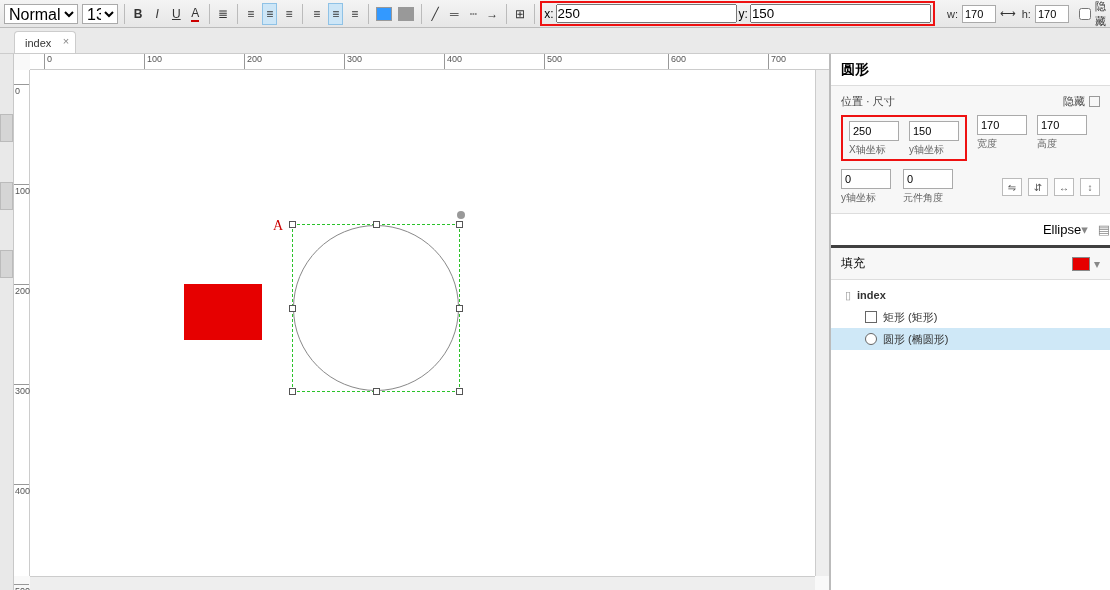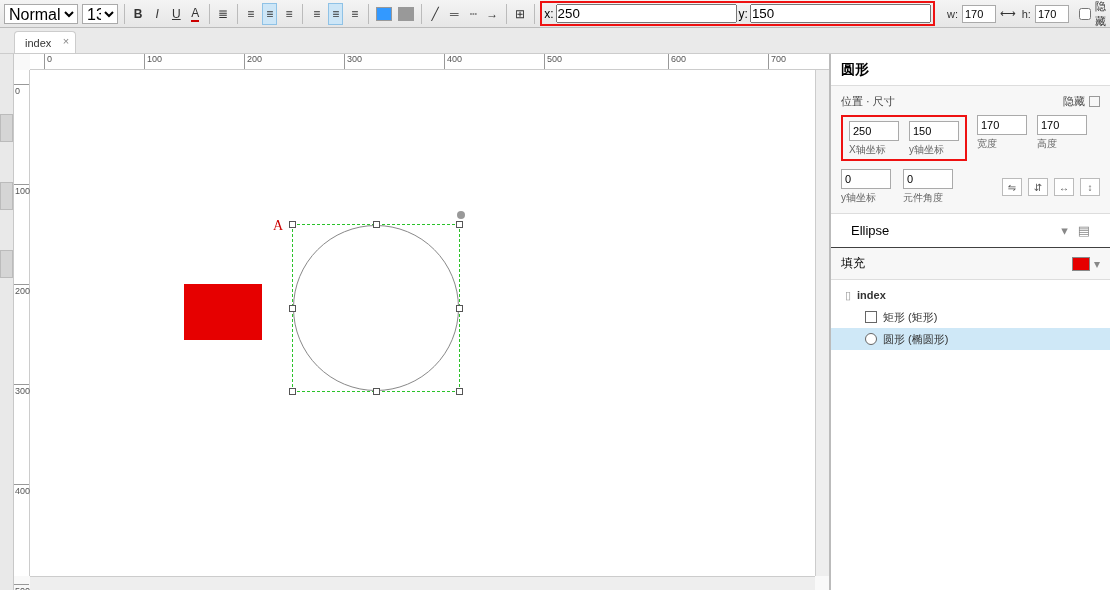--- a/index.html
+++ b/index.html
@@ -62,21 +62,21 @@
 .rp-section { padding: 8px 10px; background:#f7f7f7; border-bottom:1px solid #ddd;}
 .rp-sec-head { font-size:11px; color:#444; display:flex; justify-content:space-between; margin-bottom:6px;}
 .rp-inputs { display:flex; gap:0; align-items:flex-start;}
 .hl-box { border: 2px solid #e11; padding: 4px 6px 2px 6px; display:flex; gap:10px; margin-right:10px;}
 .rp-field { display:flex; flex-direction:column; align-items:flex-start; gap:2px;}
 .rp-field input { width:50px; height:20px; border:1px solid #aaa; font-size:11px; padding:0 3px;}
 .rp-field label { font-size:10px; color:#666;}
 .rp-row2 { display:flex; gap:12px; margin-top:8px; align-items:center;}
 .rp-mini-btns { display:flex; gap:6px; margin-left:auto;}
 .rp-mini-btns .mini { width:20px; height:18px; border:1px solid #bbb; background:#fff; display:flex; align-items:center; justify-content:center; font-size:10px; color:#555; cursor:pointer;}
-.rp-select-row { height:34px; background:#fff; border-bottom:1px solid #404040; display:flex; align-items:center; padding:0 20px; font-size:13px; justify-content:space-between;}
+.rp-select-row { height:34px; background:#fff; border-bottom:3px solid #404040; display:flex; align-items:center; padding:0 0; font-size:13px; justify-content:flex-end;}
 .rp-fill-row { height:32px; display:flex; align-items:center; padding:0 10px; font-size:12px; justify-content:space-between; border-bottom:1px solid #ddd; background:#f7f7f7;}
 .fill-swatch { width:18px; height:14px; background:#e60000; border:1px solid #888; display:inline-block;}
 .rp-outline-head { height:26px; background:#e6e6e6; border-bottom:1px solid #ccc; display:flex; align-items:center; justify-content:center; font-size:11px; color:#333; position:relative;}
 .rp-outline-head .ico { position:absolute; right:8px; display:flex; gap:6px; color:#888;}
 .rp-tree { flex:1; background:#fff; padding:4px 0; overflow:auto;}
 .tree-item { height:22px; display:flex; align-items:center; padding:0 8px 0 14px; gap:6px; font-size:11px; color:#333; cursor:pointer;}
 .tree-item.child { padding-left:34px;}
 .tree-item.sel { background:#cfe8f7;}
 .tree-ico { width:12px; height:12px; border:1px solid #666; display:inline-block;}
 .tree-ico.rect { background:#fff;}

